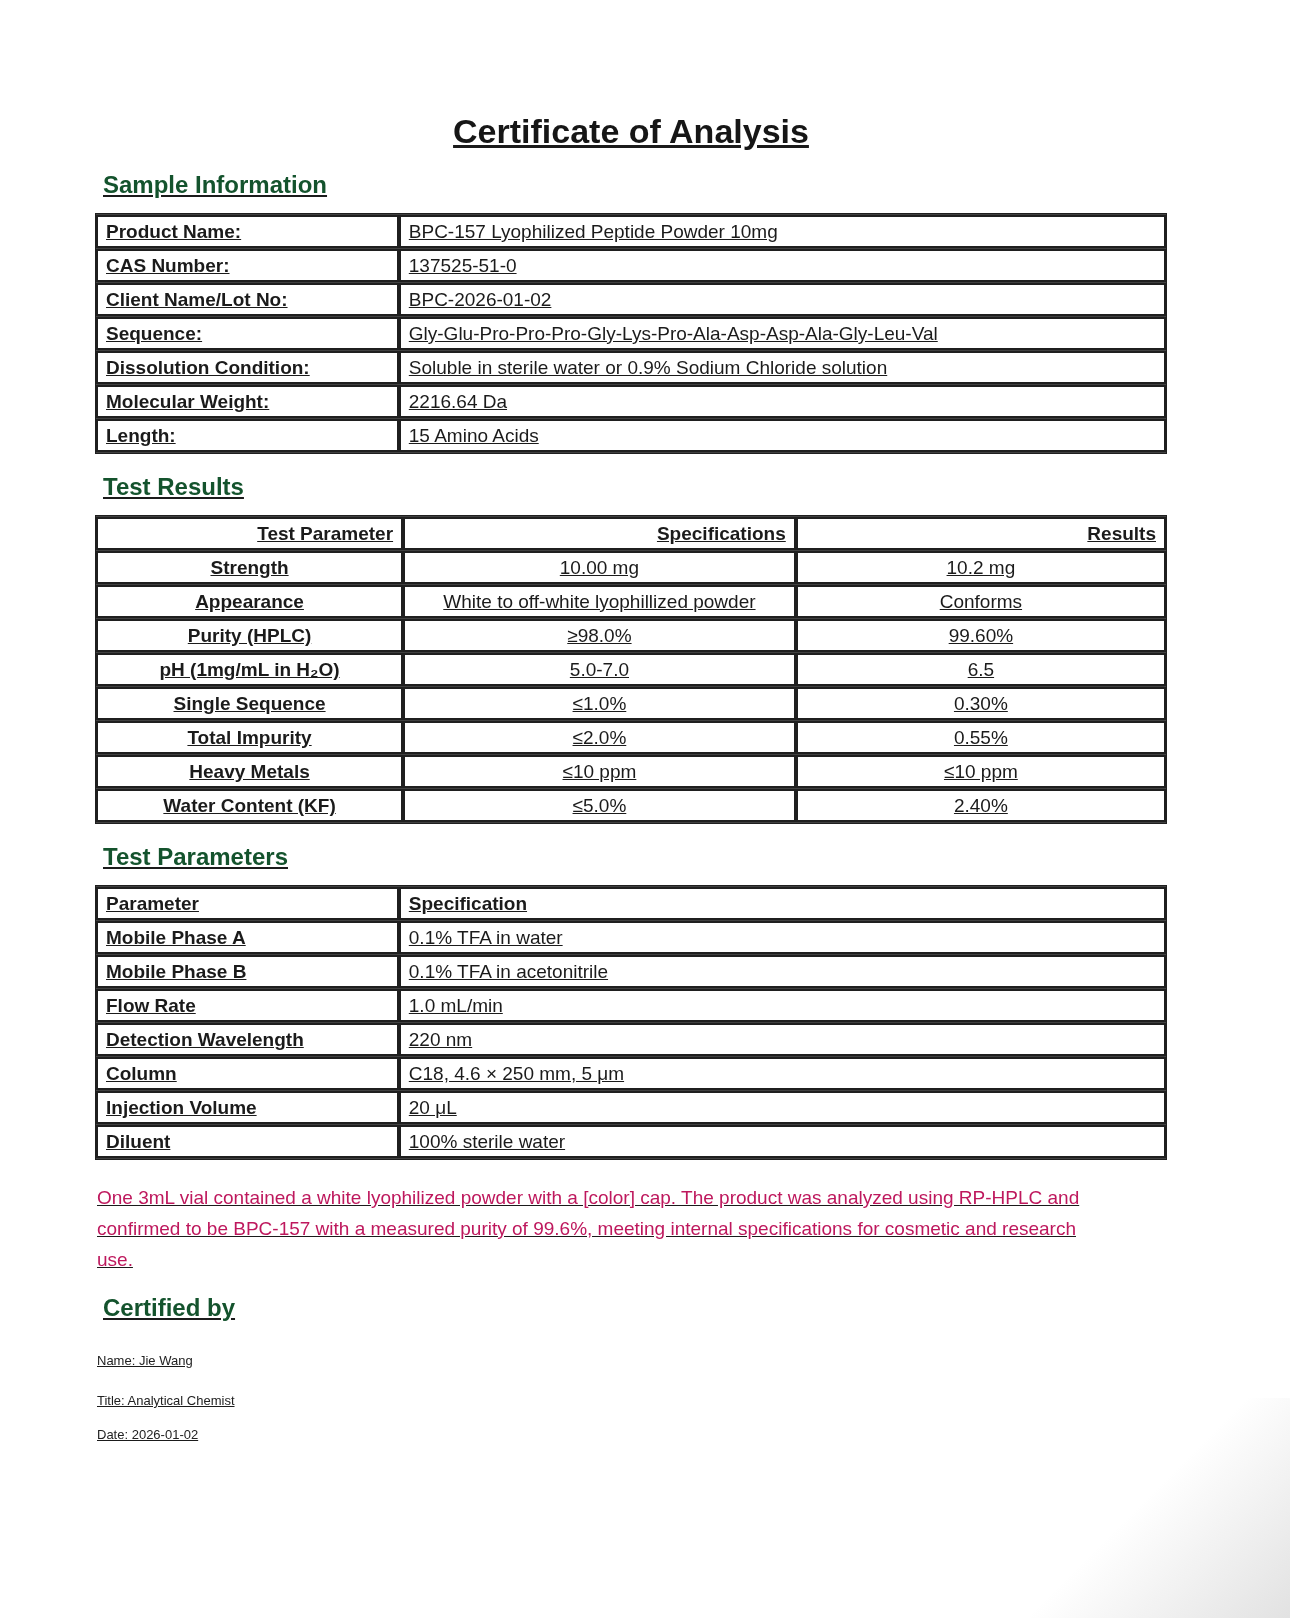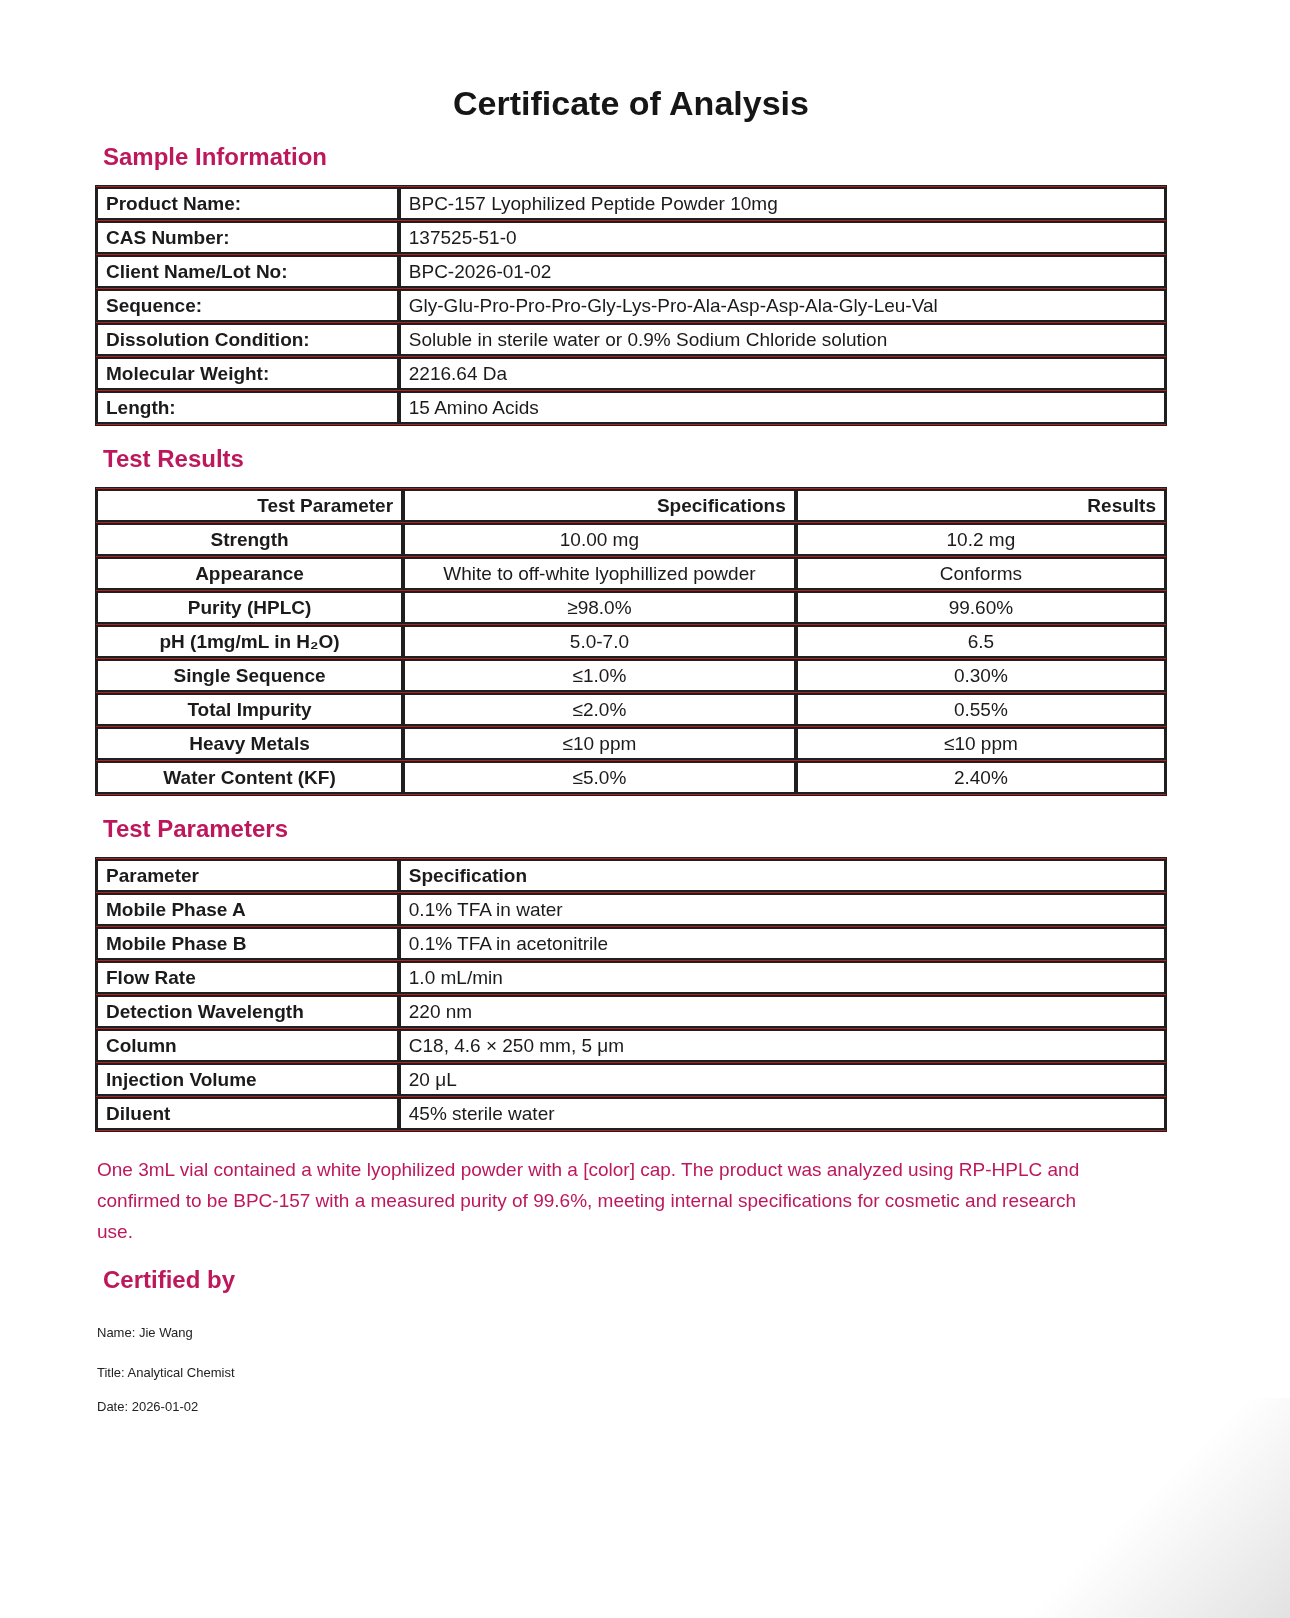--- a/index.html
+++ b/index.html
@@ -12,22 +12,23 @@
     height: 1618px;
     position: relative;
     overflow: hidden;
     font-family: "Liberation Sans", sans-serif;
     color: #1b1b1b;
   }
   .page {
     box-sizing: border-box;
     width: 1290px;
     height: 1232px;
-    padding: 84px 123px 0 95px;
+    padding: 112px 123px 0 95px;
     position: relative;
+    text-decoration: underline;
   }
   
   .scan-shade {
     position: absolute;
     right: 0;
     bottom: 0;
     width: 260px;
     height: 220px;
     background: linear-gradient(315deg, rgba(150,150,150,0.28), rgba(255,255,255,0) 55%);
     pointer-events: none;
@@ -36,30 +37,30 @@
     font-size: 34px;
     font-weight: bold;
     text-align: center;
     margin: 0 0 20px 0;
     color: #161616;
   }
   h2.section-heading {
     font-size: 24px;
     font-weight: bold;
     margin: 0 0 14px 8px;
-    color: #be185d;
+    color: #14532d;
   }
   section { margin-bottom: 19px; }
 
   table.coa {
     width: 100%;
     border-collapse: separate;
     border-spacing: 0 1px;
     border: 1px solid #1f1f1f;
-    background: #b91c1c;
+    background: #404040;
   }
   table.coa th, table.coa td {
     border: 2px solid #1f1f1f;
     font-size: 19px;
     line-height: 25px;
     padding: 2px 8px;
     background: #ffffff;
     color: #1b1b1b;
   }
   
@@ -220,21 +221,21 @@
         <tr>
           <td class="label">Column</td>
           <td class="value">C18, 4.6 × 250 mm, 5 μm</td>
         </tr>
         <tr>
           <td class="label">Injection Volume</td>
           <td class="value">20 μL</td>
         </tr>
         <tr>
           <td class="label">Diluent</td>
-          <td class="value">45% sterile water</td>
+          <td class="value">100% sterile water</td>
         </tr>
       </tbody>
     </table>
   </section>
 
   <section class="conclusion-section">
     <p class="body-text">One 3mL vial contained a white lyophilized powder with a [color] cap. The product was analyzed using RP-HPLC and confirmed to be BPC-157 with a measured purity of 99.6%, meeting internal specifications for cosmetic and research use.</p>
   </section>
 
   <section class="certified-section">

